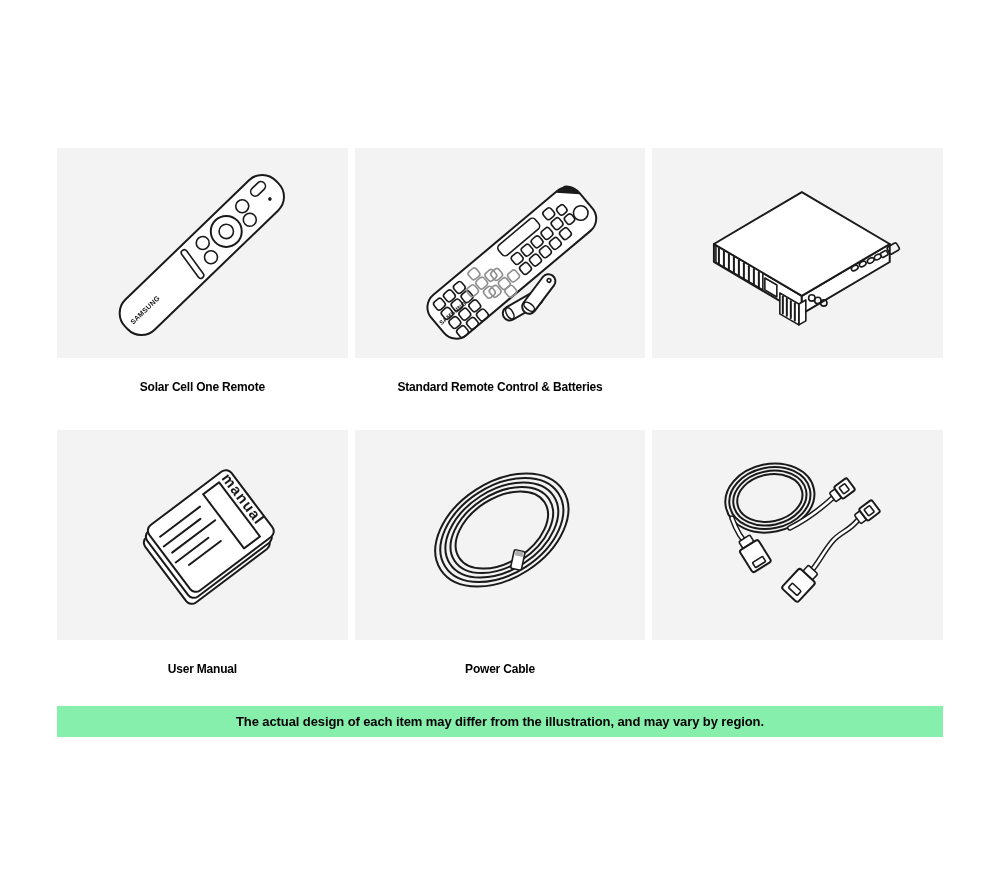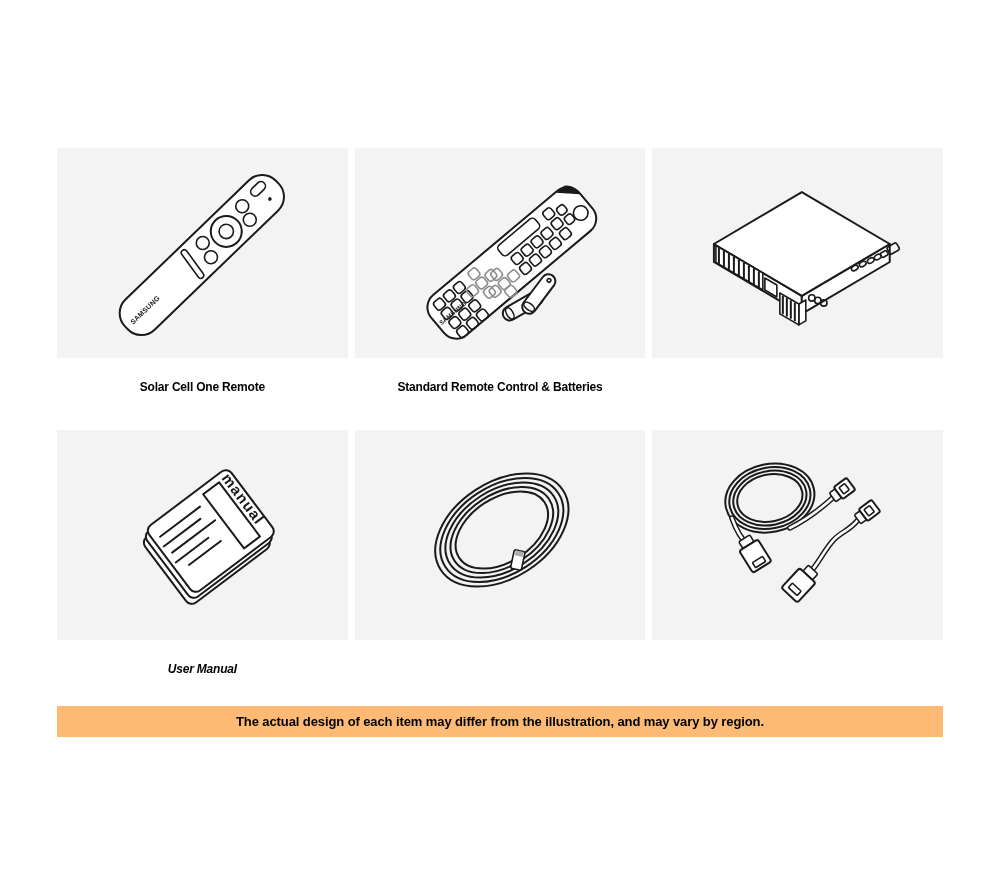--- a/index.html
+++ b/index.html
@@ -10,23 +10,23 @@
   .container{position:absolute;left:57px;top:148px;width:886px;}
   .grid{display:grid;grid-template-columns:repeat(3,1fr);column-gap:7px;}
   figure.cell{margin:0;}
   .tile{height:210px;background:#f3f3f3;}
   .tile svg{display:block;width:100%;height:210px;}
   .caption{
     height:72px;display:flex;align-items:center;justify-content:center;
     font-size:12px;font-weight:700;letter-spacing:-0.2px;text-align:center;
     padding-bottom:14px;box-sizing:border-box;
   }
-  .r2 .caption{height:66px;padding-bottom:8px;font-style:italic;}
+  .r2 .caption{height:66px;padding-bottom:8px;}
   .footer{
-    height:31px;background:#fdba74;display:flex;align-items:center;justify-content:center;
+    height:31px;background:#86efac;display:flex;align-items:center;justify-content:center;
     font-size:13px;font-weight:700;letter-spacing:-0.1px;
   }
   
   .k{stroke:#1a1a1a;fill:none;stroke-width:2;stroke-linecap:round;stroke-linejoin:round;}
   .kw{stroke:#1a1a1a;fill:#ffffff;stroke-width:2;stroke-linejoin:round;}
   .kt{stroke-width:1.6;}
   .kg{stroke:#8f8f8f;}
   .cable-o{stroke:#1a1a1a;stroke-width:5.5;fill:none;stroke-linecap:round;}
   .cable-i{stroke:#ffffff;stroke-width:2.6;fill:none;stroke-linecap:round;}
   .logo{font-family:"Liberation Sans",sans-serif;font-weight:bold;fill:#1a1a1a;}
@@ -209,20 +209,21 @@
             <ellipse class="k" cx="0" cy="0" rx="62" ry="40"></ellipse>
             <ellipse class="k" cx="0" cy="0" rx="56.5" ry="36"></ellipse>
             <ellipse class="k" cx="0" cy="0" rx="51" ry="32"></ellipse>
           </g>
           <g transform="translate(163,130) rotate(12)">
             <rect class="kw kt" x="-5.5" y="-9.5" width="11" height="19" rx="2"></rect>
             <rect x="-4" y="-9" width="8" height="5" fill="#aeaeae"></rect>
           </g>
         </svg>
       </div>
+      <figcaption class="caption">Power Cable</figcaption>
     </figure>
 
     <figure class="cell r2">
       <div class="tile">
         <svg viewBox="0 0 291 210">
           <g transform="translate(118,68) rotate(-12)">
             <ellipse class="k" cx="0" cy="0" rx="45" ry="34"></ellipse>
             <ellipse class="k" cx="0" cy="0" rx="41" ry="30.5"></ellipse>
             <ellipse class="k" cx="0" cy="0" rx="37" ry="27"></ellipse>
             <ellipse class="k" cx="0" cy="0" rx="33" ry="23.5"></ellipse>

